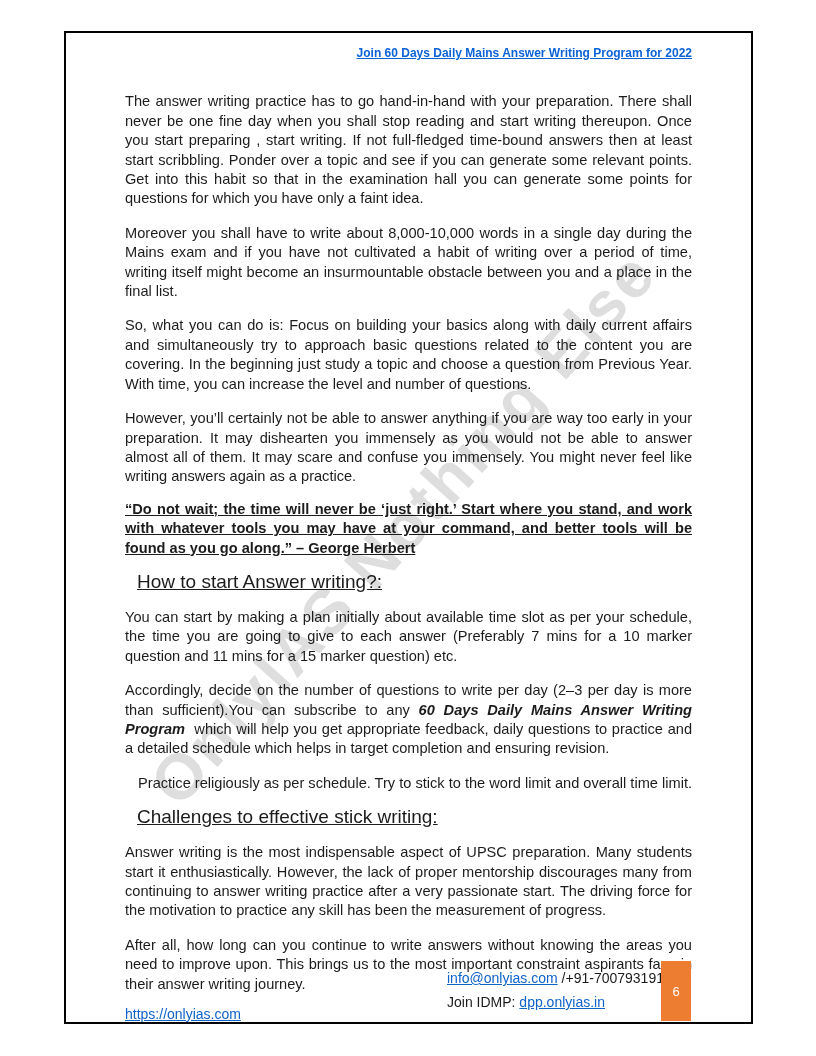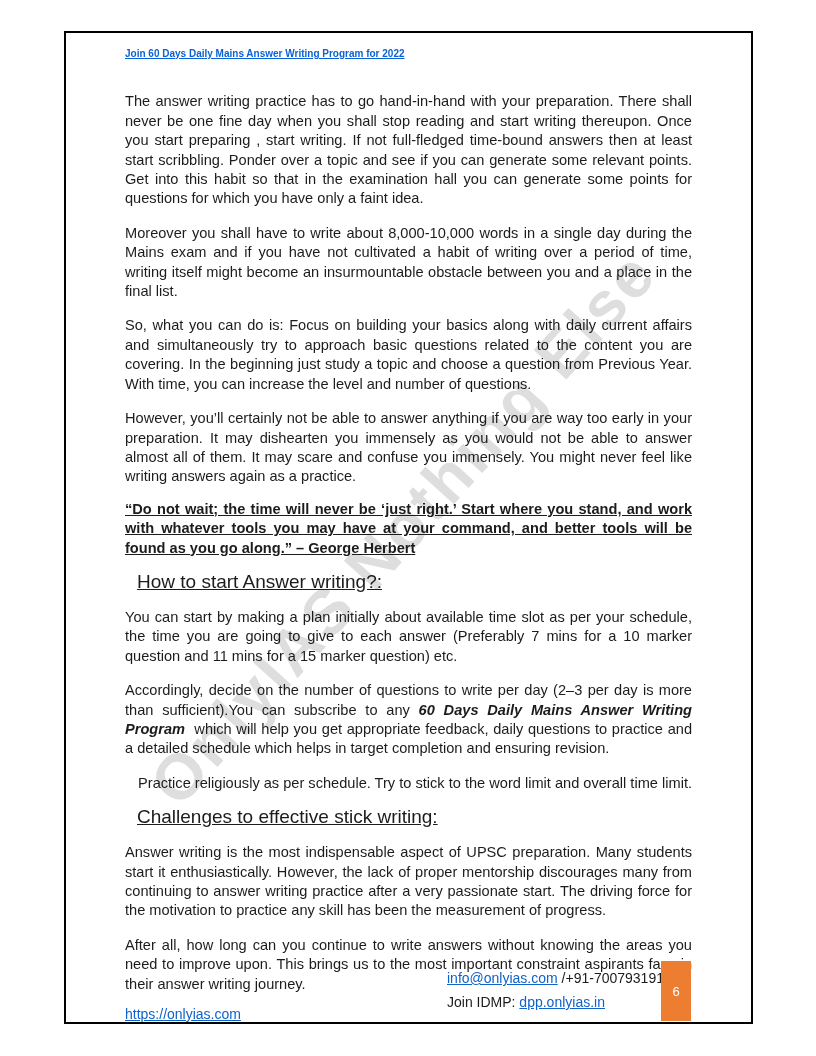--- a/index.html
+++ b/index.html
@@ -16,21 +16,21 @@
     position:absolute;left:337px;top:495px;z-index:0;
     transform:translate(-50%,-50%) rotate(-48deg);
     font-size:64px;font-weight:bold;letter-spacing:3px;white-space:nowrap;
     color:var(--watermark-gray,#8a8a8a);opacity:0.28;pointer-events:none;
   }
   .doc{
     position:relative;z-index:1;padding:11px 59px 0 59px;
     color:#1c1c1c;font-size:14.6px;line-height:19.4px;
   }
   .title{
-    text-align:left;font-weight:bold;font-size:10px;
+    text-align:right;font-weight:bold;font-size:12px;
     color:var(--accent-blue,#0b62d6);text-decoration:underline;
     margin:0 0 29px 0;
   }
   .para{margin:15px 0 13px 0;text-align:justify;}
   .para.single{text-align:right;}
   .quote{
     margin:0 0 13px 0;text-align:justify;font-weight:bold;text-decoration:underline;
   }
   .heading{
     margin:6px 0 16px 12px;font-size:19px;line-height:21px;

